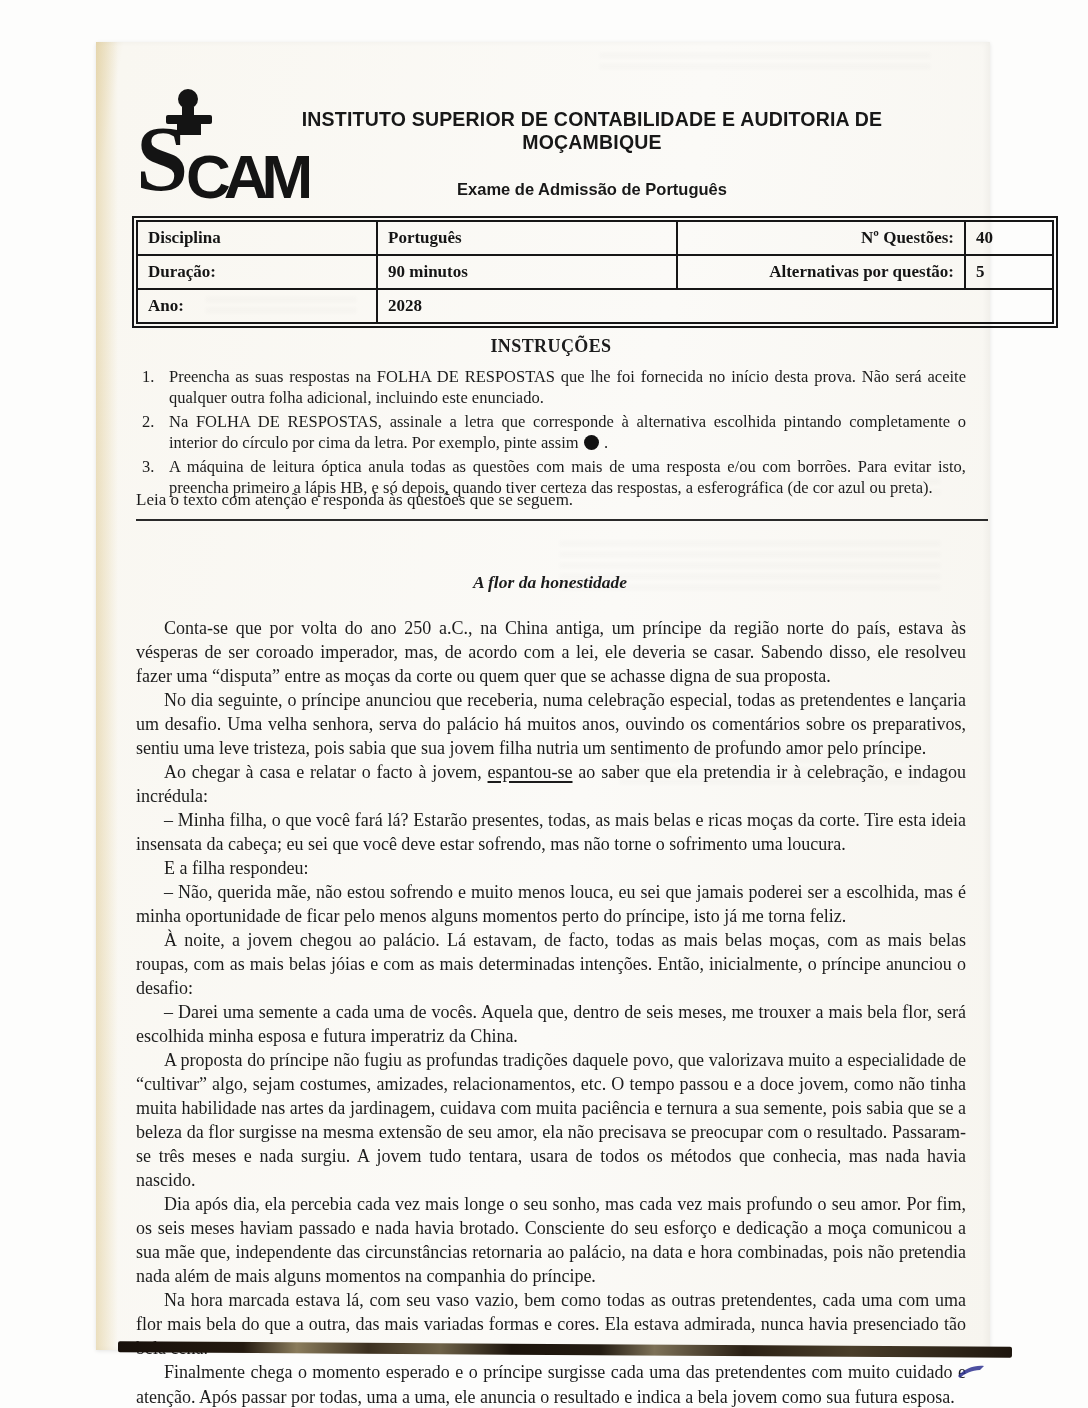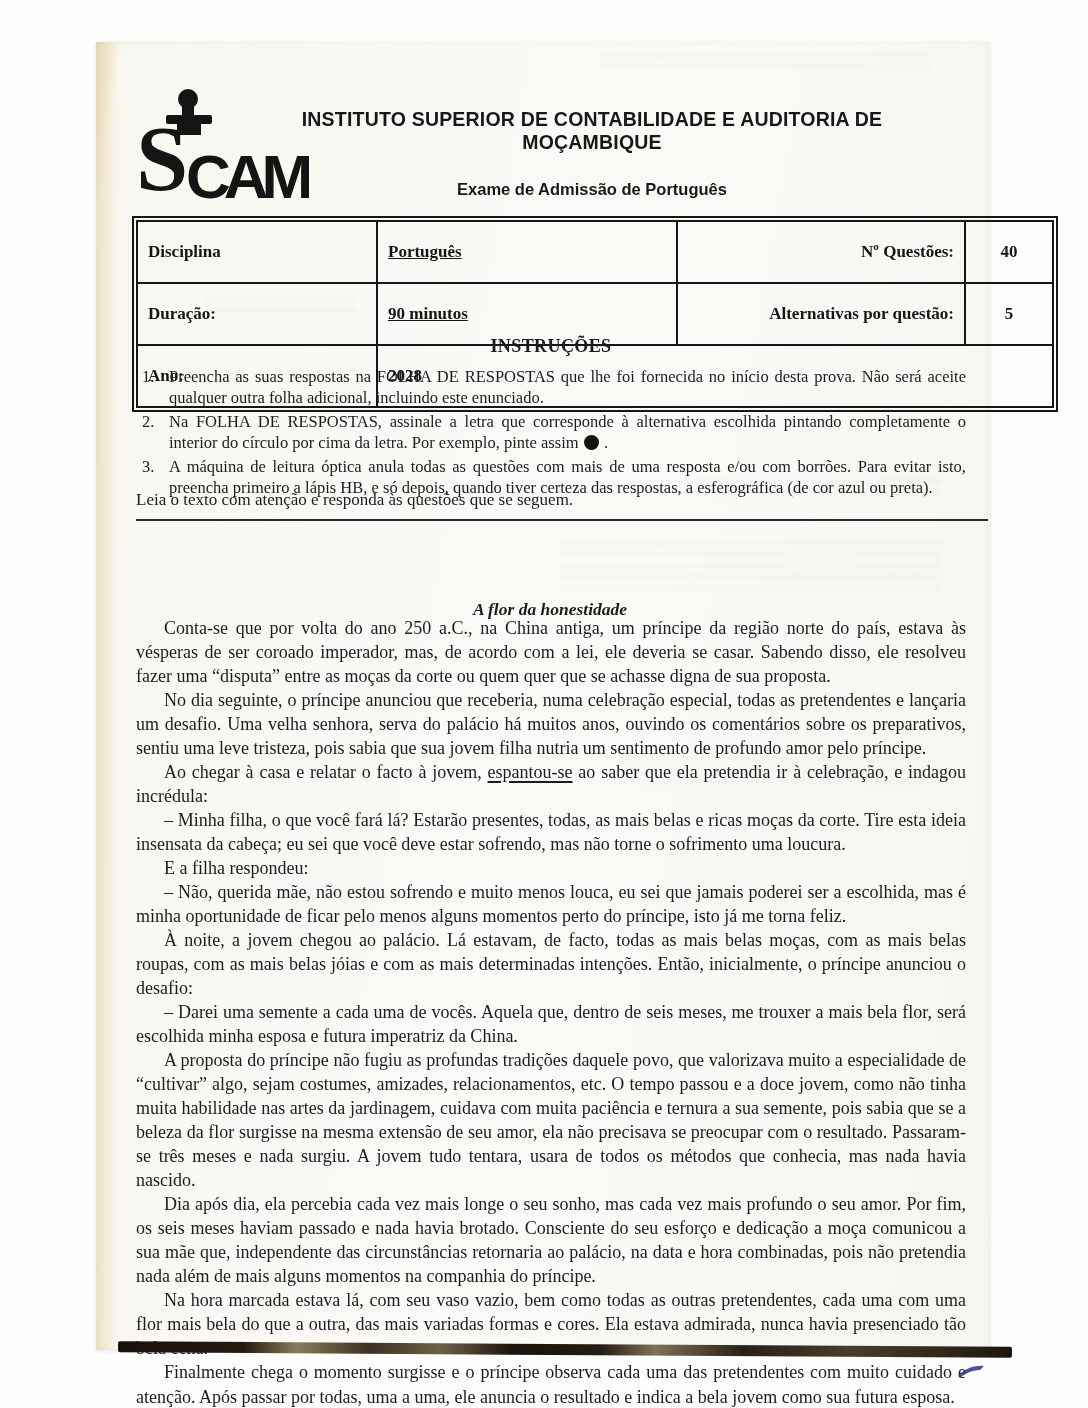--- a/index.html
+++ b/index.html
@@ -30,26 +30,26 @@
   }
   .institute{font-size:19.5px;letter-spacing:.2px;}
   .exam-title{font-size:16.5px;margin-top:26px;}
   
   table.info{
     position:absolute;left:40px;top:178px;width:828px;
     border-collapse:collapse;table-layout:fixed;
     font-weight:bold;font-size:17px;color:#151515;
   }
   table.info{border:2px solid #161616;outline:2px solid #161616;outline-offset:2px;}
-  table.info td{padding:19px 10px;height:22px;vertical-align:middle;}
+  table.info td{padding:5px 10px;height:22px;vertical-align:middle;}
   td.c1{width:218px;border-right:2px solid #161616;}
   td.c2{width:278px;}
-  td.c2b{border-right:2px solid #161616;text-decoration:underline;}
+  td.c2b{border-right:2px solid #161616;}
   td.c3{width:266px;text-align:right;border-right:2px solid #161616;}
-  td.c4{width:66px;text-align:center;padding-left:9px;}
+  td.c4{width:66px;text-align:left;padding-left:9px;}
   tr.rowline td{border-bottom:2px solid #161616;}
   
   .instructions{position:absolute;left:40px;top:294px;width:830px;}
   .instructions-title{
     text-align:center;font-weight:bold;font-size:18px;letter-spacing:.4px;
     text-underline-offset:3px;
   }
   ol.instr-list{list-style:none;margin:9px 0 0 0;padding:0;}
   ol.instr-list li{
     position:relative;padding-left:33px;text-align:justify;
@@ -61,21 +61,21 @@
     background:#121212;vertical-align:-2px;margin:0 1px;
   }
   
   .reading-prompt{
     position:absolute;left:40px;top:448px;width:852px;
     font-size:17px;padding-bottom:9px;border-bottom:2px solid #2a2a2a;
   }
   
   .text-title{
     position:absolute;left:40px;top:530px;width:828px;text-align:center;
-    font-weight:bold;font-style:italic;font-size:17.5px;margin-top:27px;
+    font-weight:bold;font-style:italic;font-size:17.5px;
   }
   .reading-text{
     position:absolute;left:40px;top:574px;width:830px;
     font-size:18px;line-height:1.335;text-align:justify;
   }
   .reading-text p{margin:0;text-indent:28px;}
   .reading-text .u{text-decoration:underline;text-underline-offset:3px;text-decoration-thickness:1.5px;margin-top:12px;}
   
   .pen-mark{position:absolute;left:858px;top:1318px;width:36px;height:22px;}
   .scan-band{
@@ -155,21 +155,21 @@
       <p>No dia seguinte, o príncipe anunciou que receberia, numa celebração especial, todas as pretendentes e lançaria um desafio. Uma velha senhora, serva do palácio há muitos anos, ouvindo os comentários sobre os preparativos, sentiu uma leve tristeza, pois sabia que sua jovem filha nutria um sentimento de profundo amor pelo príncipe.</p>
       <p>Ao chegar à casa e relatar o facto à jovem, <span class="u">espantou-se</span> ao saber que ela pretendia ir à celebração, e indagou incrédula:</p>
       <p>– Minha filha, o que você fará lá? Estarão presentes, todas, as mais belas e ricas moças da corte. Tire esta ideia insensata da cabeça; eu sei que você deve estar sofrendo, mas não torne o sofrimento uma loucura.</p>
       <p>E a filha respondeu:</p>
       <p>– Não, querida mãe, não estou sofrendo e muito menos louca, eu sei que jamais poderei ser a escolhida, mas é minha oportunidade de ficar pelo menos alguns momentos perto do príncipe, isto já me torna feliz.</p>
       <p>À noite, a jovem chegou ao palácio. Lá estavam, de facto, todas as mais belas moças, com as mais belas roupas, com as mais belas jóias e com as mais determinadas intenções. Então, inicialmente, o príncipe anunciou o desafio:</p>
       <p>– Darei uma semente a cada uma de vocês. Aquela que, dentro de seis meses, me trouxer a mais bela flor, será escolhida minha esposa e futura imperatriz da China.</p>
       <p>A proposta do príncipe não fugiu as profundas tradições daquele povo, que valorizava muito a especialidade de “cultivar” algo, sejam costumes, amizades, relacionamentos, etc. O tempo passou e a doce jovem, como não tinha muita habilidade nas artes da jardinagem, cuidava com muita paciência e ternura a sua semente, pois sabia que se a beleza da flor surgisse na mesma extensão de seu amor, ela não precisava se preocupar com o resultado. Passaram-se três meses e nada surgiu. A jovem tudo tentara, usara de todos os métodos que conhecia, mas nada havia nascido.</p>
       <p>Dia após dia, ela percebia cada vez mais longe o seu sonho, mas cada vez mais profundo o seu amor. Por fim, os seis meses haviam passado e nada havia brotado. Consciente do seu esforço e dedicação a moça comunicou a sua mãe que, independente das circunstâncias retornaria ao palácio, na data e hora combinadas, pois não pretendia nada além de mais alguns momentos na companhia do príncipe.</p>
       <p>Na hora marcada estava lá, com seu vaso vazio, bem como todas as outras pretendentes, cada uma com uma flor mais bela do que a outra, das mais variadas formas e cores. Ela estava admirada, nunca havia presenciado tão bela cena.</p>
-      <p>Finalmente chega o momento surgisse e o príncipe observa cada uma das pretendentes com muito cuidado e atenção. Após passar por todas, uma a uma, ele anuncia o resultado e indica a bela jovem como sua futura esposa.</p>
+      <p>Finalmente chega o momento esperado e o príncipe surgisse cada uma das pretendentes com muito cuidado e atenção. Após passar por todas, uma a uma, ele anuncia o resultado e indica a bela jovem como sua futura esposa.</p>
     </div>
 
   <div class="pen-mark">
     <svg width="36" height="22" viewBox="0 0 36 22" xmlns="http://www.w3.org/2000/svg">
       <path d="M4 16 C 10 9, 20 5, 30 6 L 26 10 C 18 10, 10 14, 6 18 Z" fill="#2e3190" opacity="0.85"></path>
     </svg>
   </div>
 </div>
 
 <div class="scan-band"></div>

